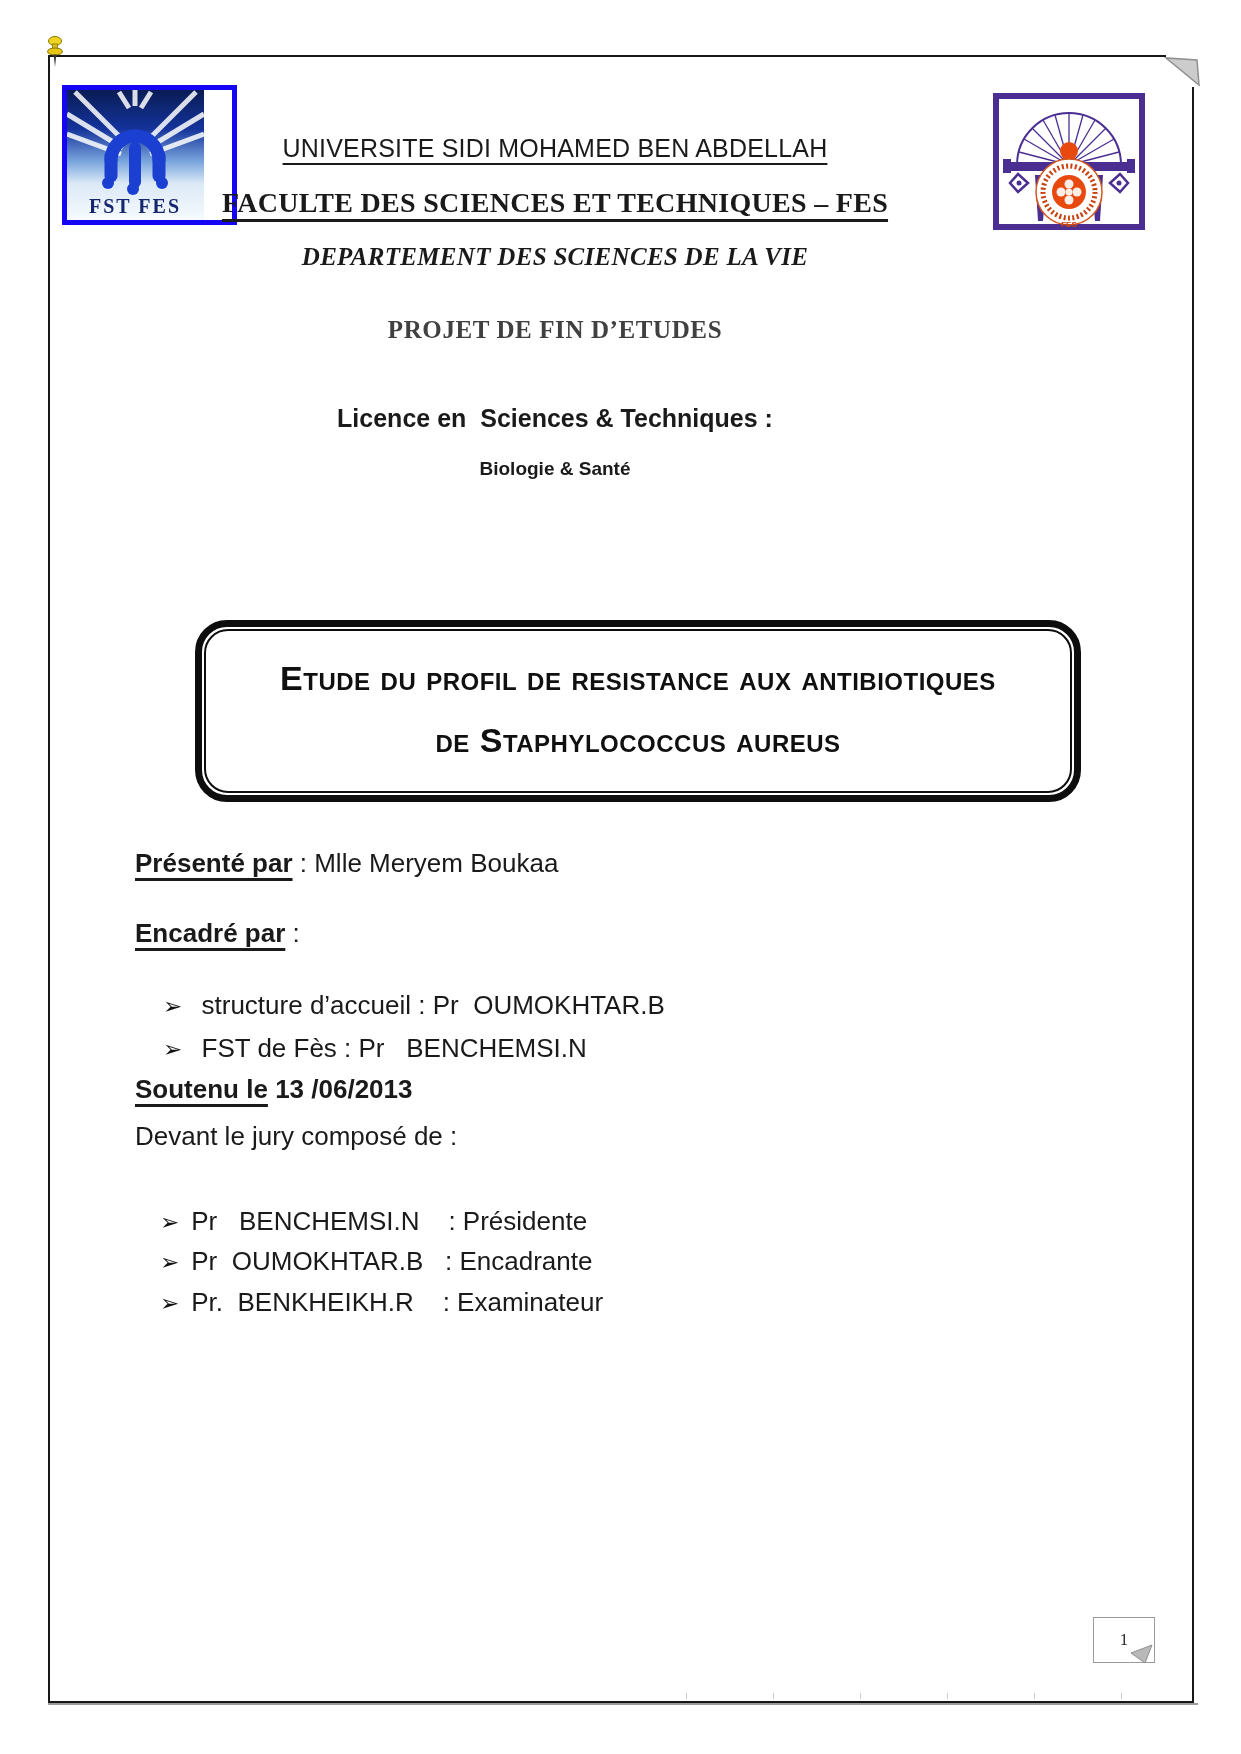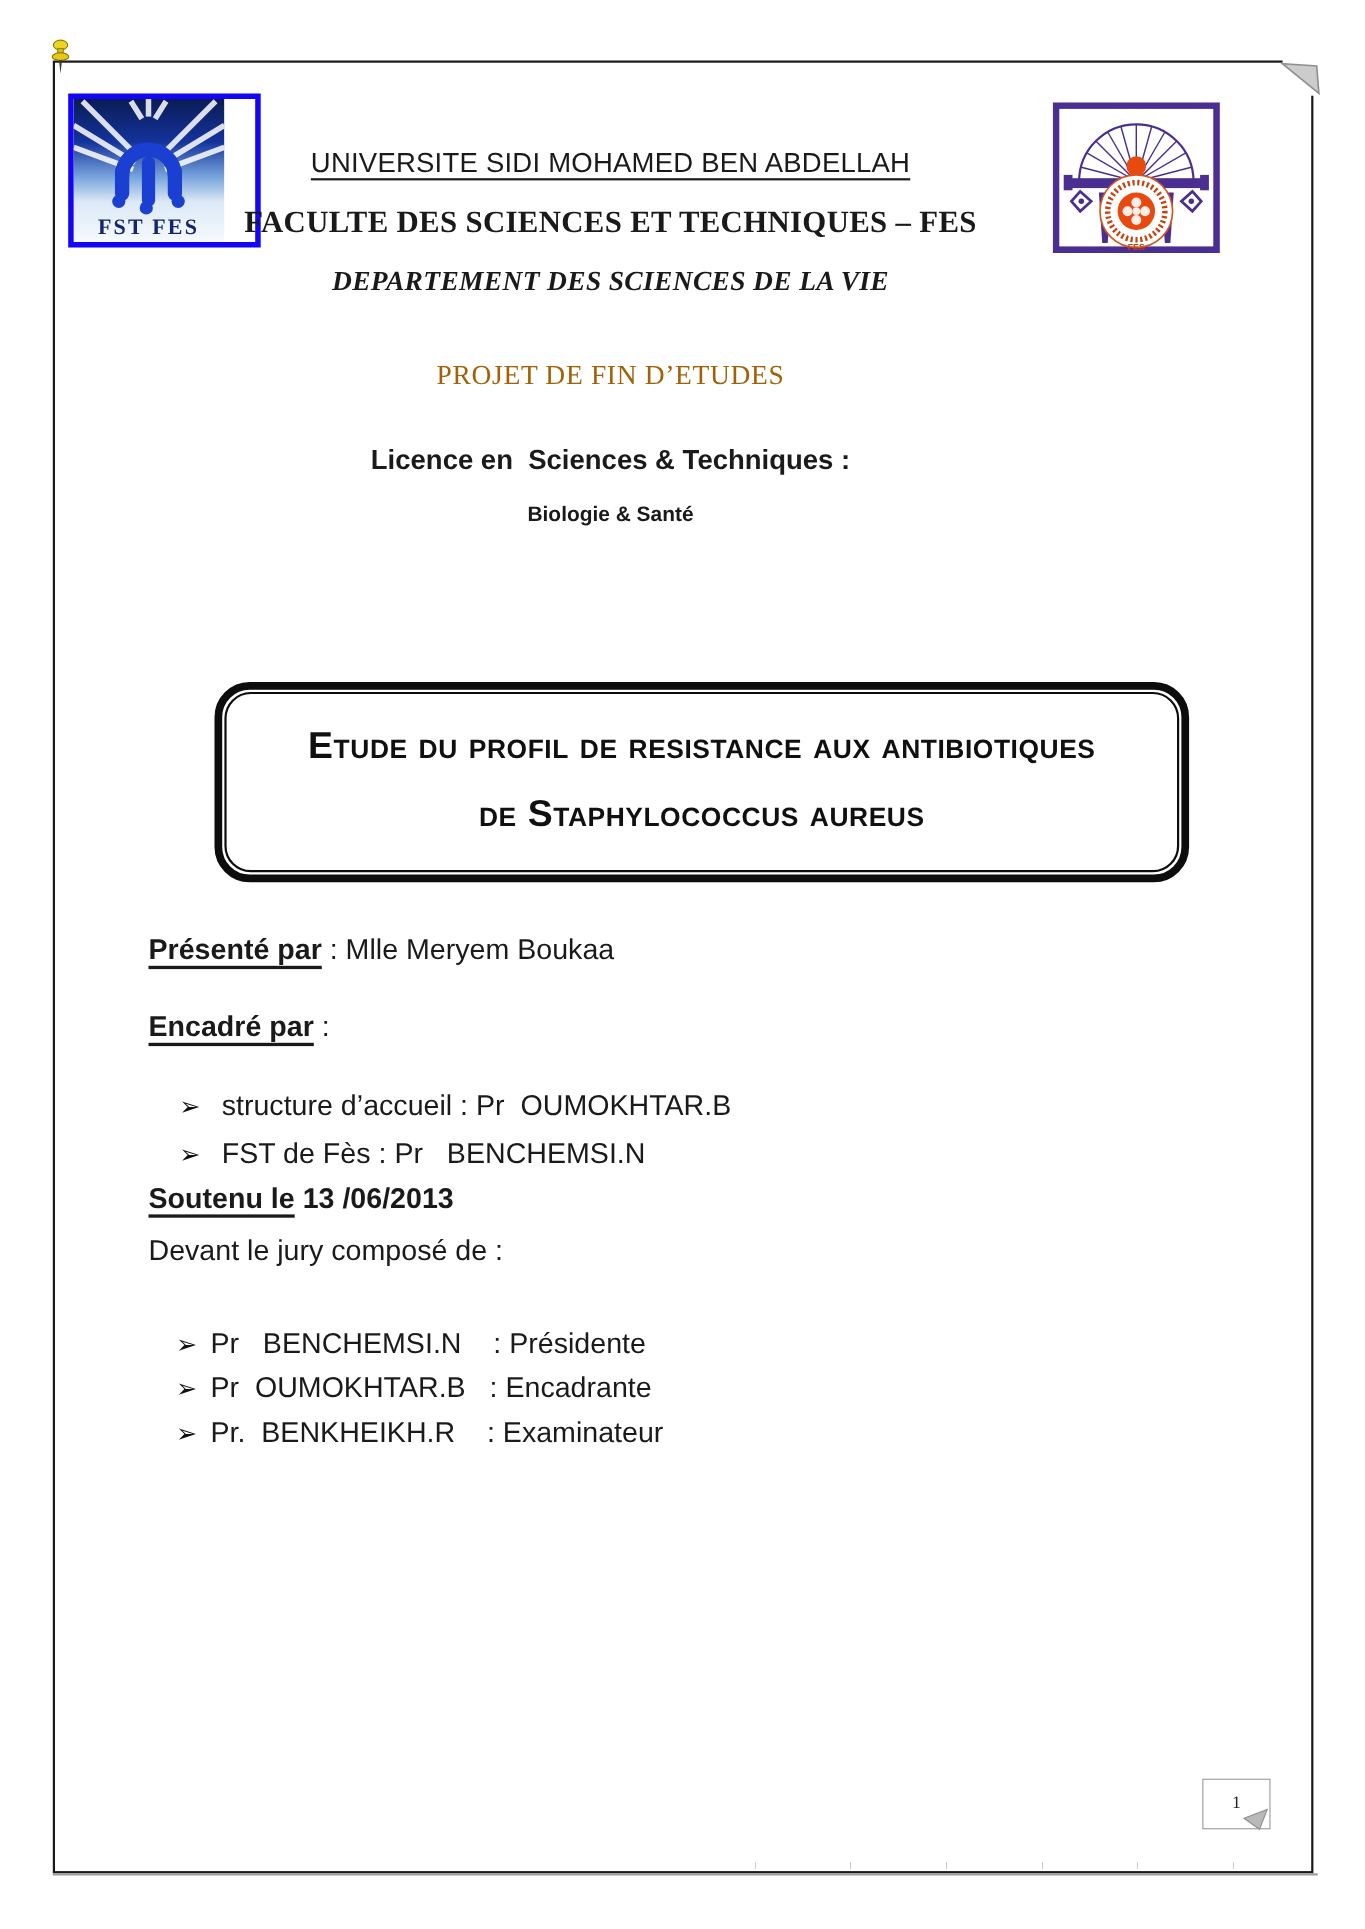--- a/index.html
+++ b/index.html
@@ -3,32 +3,32 @@
 <meta charset="utf-8">
 <style>
   html,body{margin:0;padding:0;background:#fff;}
   .page{position:relative;width:1241px;height:1754px;background:#ffffff;color:#1a1a1a;
         font-family:"Liberation Sans",sans-serif;overflow:hidden;}
   .abs{position:absolute;}
   .pre{white-space:pre-wrap;}
   .center-line{left:155px;width:800px;text-align:center;}
   .serif{font-family:"Liberation Serif",serif;}
   .u2{text-decoration:underline;text-underline-offset:6px;text-decoration-thickness:2px;}
-  .u3{text-underline-offset:7px;text-decoration-thickness:3px;text-align:right;}
+  .u3{text-decoration:underline;text-underline-offset:7px;text-decoration-thickness:3px;text-align:right;}
 
   #frame{left:48px;top:55px;width:1142px;height:1644px;border:2px solid #181818;}
   #frame-shadow{left:48px;top:1703px;width:1150px;height:2px;background:#9b9b9b;}
   #footer-ticks{left:600px;top:1693px;width:530px;height:6px;
     background:repeating-linear-gradient(90deg,transparent 0 86px,#c9c9c9 86px 87px);}
   #corner-white{left:1166px;top:50px;width:30px;height:37px;background:#fff;}
 
   #univ{top:134px;font-size:25px;letter-spacing:.2px;}
   #fac{top:187px;font-size:28px;font-weight:bold;letter-spacing:.3px;}
   #dep{top:243px;font-size:25px;font-weight:bold;font-style:italic;letter-spacing:.3px;}
-  #proj{top:328px;font-size:25px;font-weight:normal;color:#a16207;letter-spacing:.6px;}
+  #proj{top:316px;font-size:25px;font-weight:bold;color:#404040;letter-spacing:.6px;}
   #lic{top:404px;font-size:25px;font-weight:bold;}
   #bio{top:458px;font-size:19px;font-weight:bold;}
 
   #titlebox{left:195px;top:620px;width:886px;height:182px;border:7px solid #0d0d0d;
     border-radius:32px;box-sizing:border-box;}
   #titlebox-inner{position:absolute;left:2px;top:2px;right:2px;bottom:2px;border:2px solid #0d0d0d;
     border-radius:24px;display:flex;flex-direction:column;align-items:center;padding-top:16px;}
   .title-line{font-variant:small-caps;font-weight:bold;font-size:34px;line-height:62px;
     color:#101010;letter-spacing:.5px;}
 
@@ -101,21 +101,21 @@
       </g>
       <g fill="#1b3fd0">
         <circle cx="41" cy="93" r="6"></circle>
           <circle cx="95" cy="93" r="6"></circle>
           <circle cx="66" cy="99" r="6"></circle>
       </g>
       <text x="68" y="123" text-anchor="middle" font-family="Liberation Serif, serif" font-size="20" font-weight="bold" fill="#15266e" letter-spacing="2">FST FES</text>
     </svg>
   </div>
 
-  <div class="abs" style="left:957px;top:93px;width:152px;height:137px;">
+  <div class="abs" style="left:993px;top:93px;width:152px;height:137px;">
     <svg width="152" height="137" viewBox="0 0 152 137">
       <rect x="3" y="3" width="146" height="131" fill="#ffffff" stroke="#4b2e91" stroke-width="6"></rect>
       <g stroke="#4b2e91" stroke-width="1.3">
         <line x1="76" y1="72" x2="128" y2="72"></line>
           <line x1="76" y1="72" x2="126" y2="59"></line>
         <line x1="76" y1="72" x2="121" y2="46"></line>
           <line x1="76" y1="72" x2="113" y2="35"></line>
         <line x1="76" y1="72" x2="102" y2="27"></line>
           <line x1="76" y1="72" x2="90" y2="22"></line>
         <line x1="76" y1="72" x2="76" y2="20"></line>

